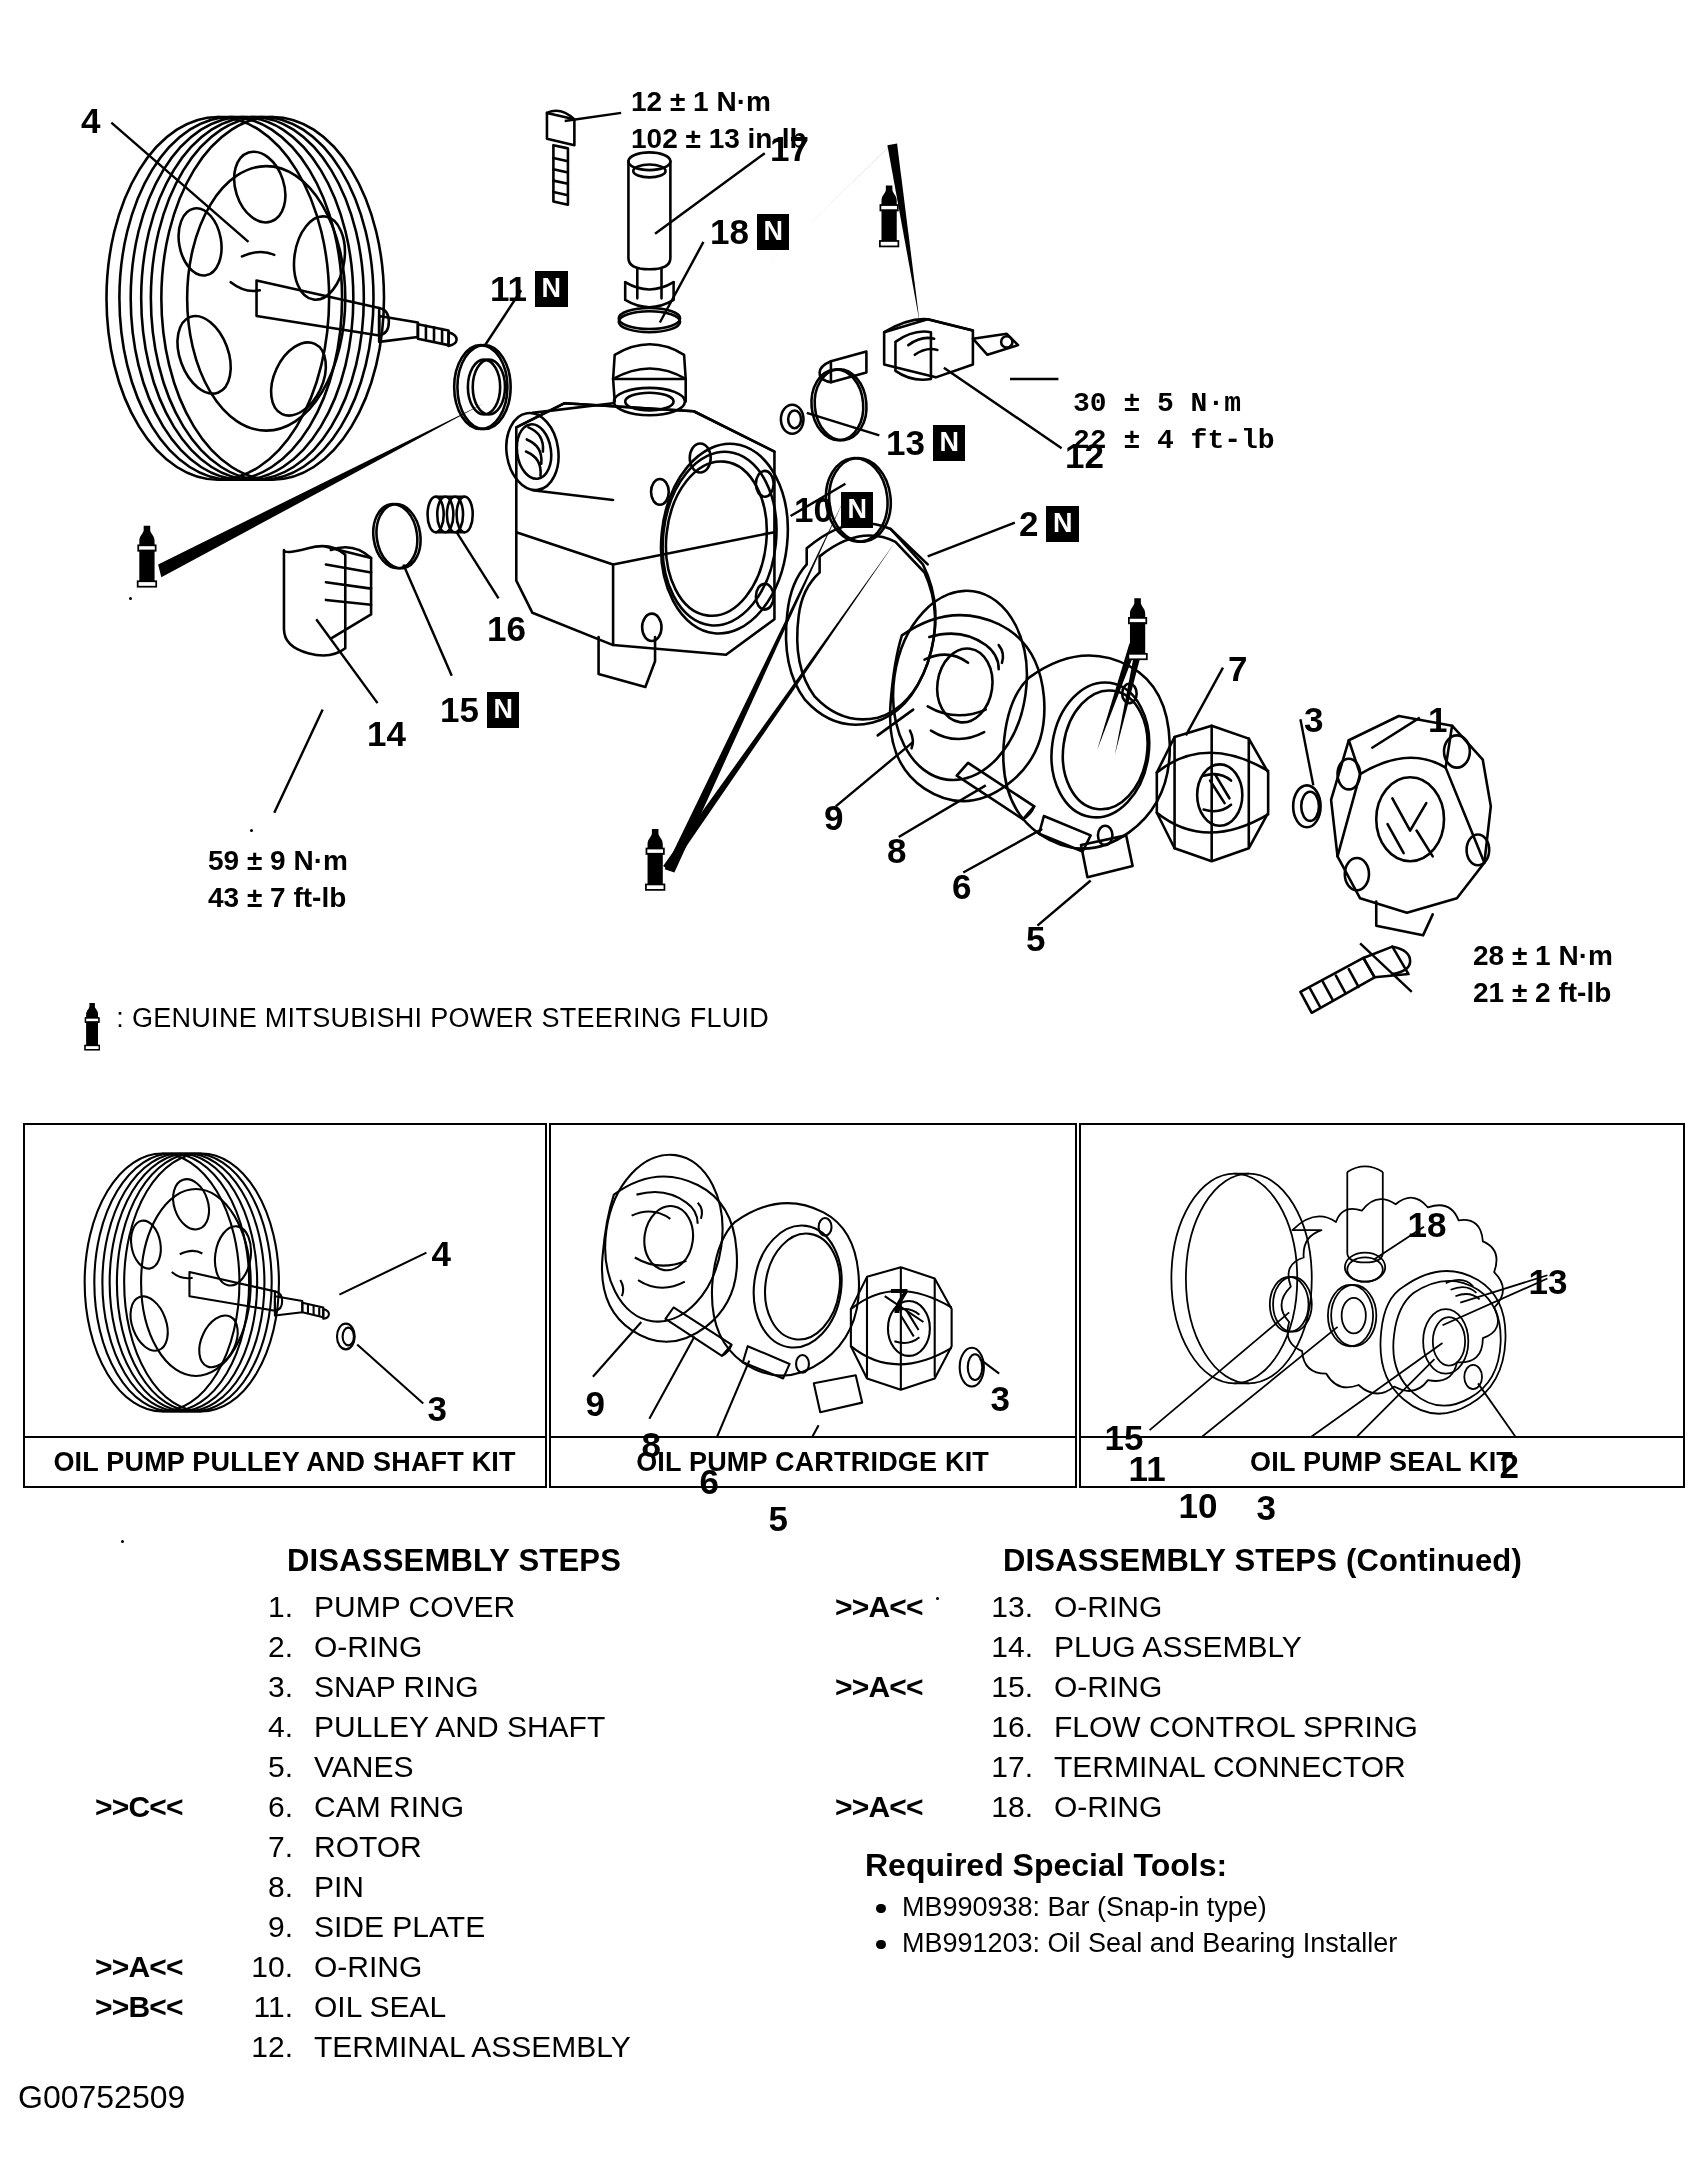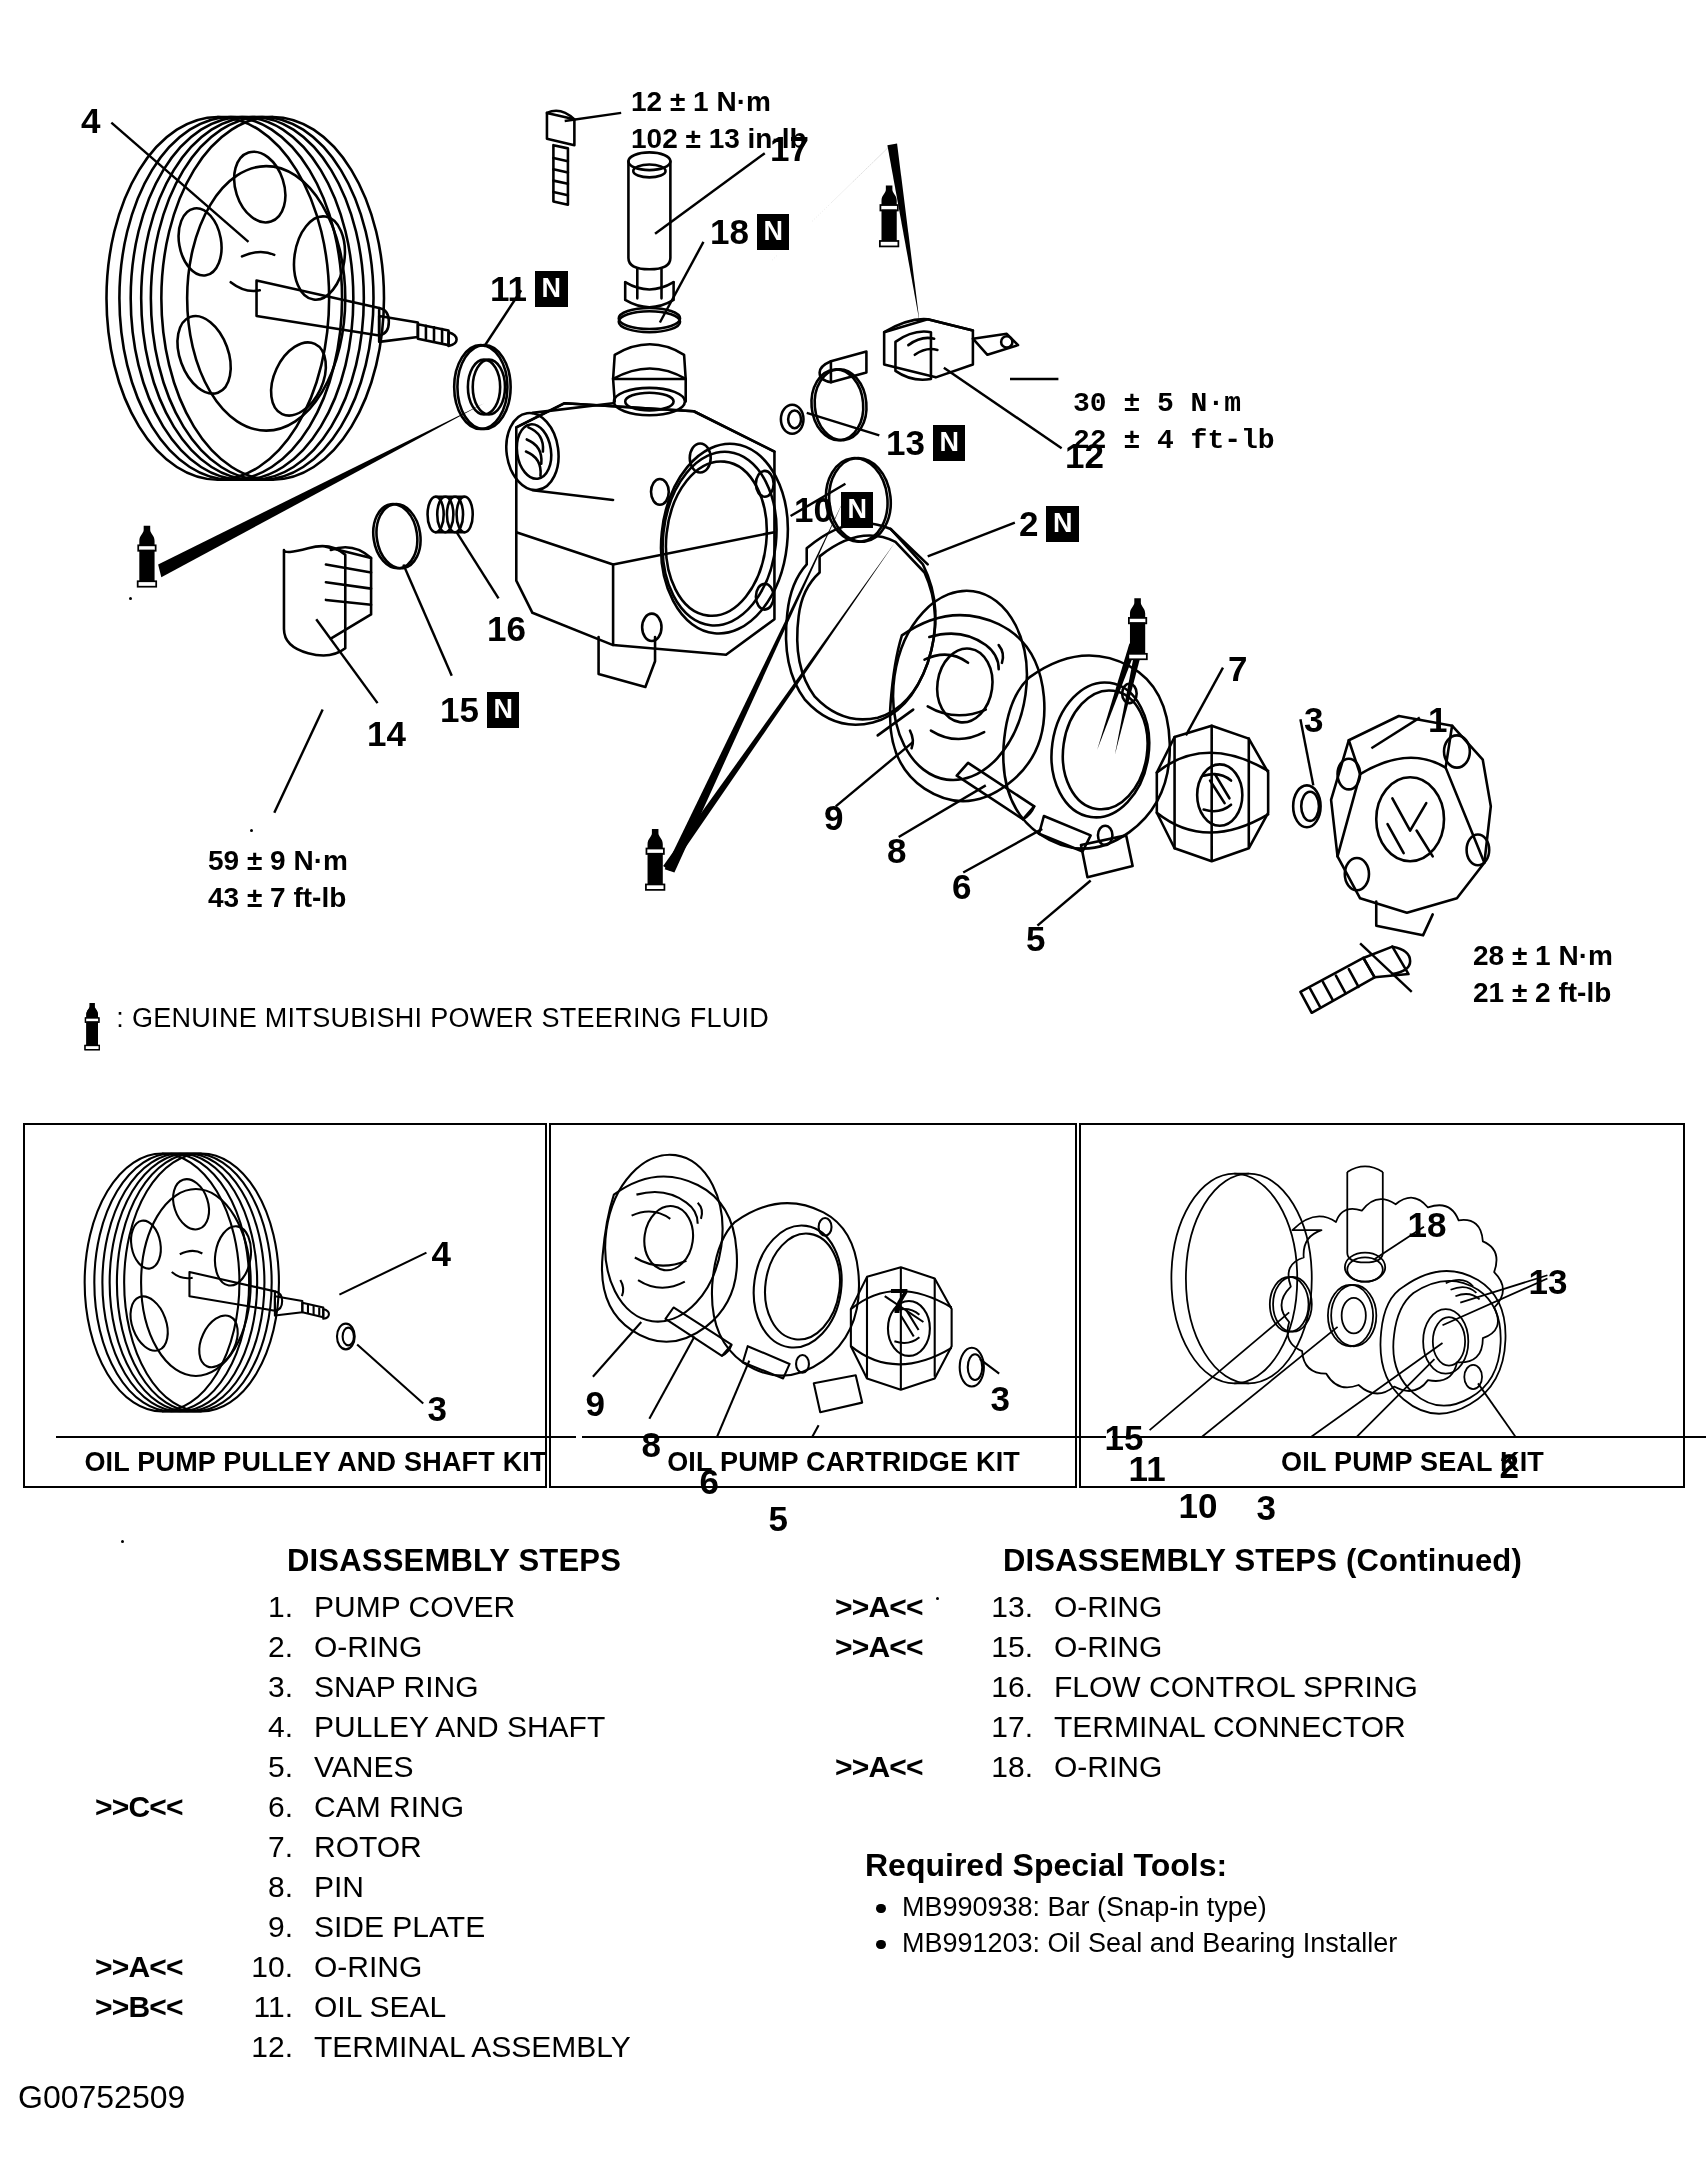--- a/index.html
+++ b/index.html
@@ -15,21 +15,21 @@
   .torque{position:absolute;font-size:28px;font-weight:bold;line-height:1.30;white-space:pre-line;}
   .nbox{display:inline-block;background:#000;color:#fff;font-weight:bold;
         font-size:27px;line-height:1;padding:4px 6.5px 5.6px 6.5px;vertical-align:middle;
         margin-left:8px;}
   .numwrap{position:absolute;display:flex;align-items:center;}
   
   .kitrow{position:absolute;left:22.6px;top:1123px;width:1661px;height:365px;}
   .kitbox{position:absolute;top:0;height:365px;border:2.4px solid #000;box-sizing:border-box;}
   .kitcap{position:absolute;left:0;bottom:0;width:100%;height:50px;border-top:2.4px solid #000;
           box-sizing:border-box;display:flex;align-items:center;justify-content:center;
-          font-size:27px;font-weight:bold;letter-spacing:0.2px;margin-left:31px;}
+          font-size:27px;font-weight:bold;letter-spacing:0.2px;}
   .kbody{position:absolute;left:0;top:0;right:0;bottom:50px;overflow:hidden;}
   
   .legend{position:absolute;left:81px;top:1003px;display:flex;align-items:flex-start;}
   .legend .txt{font-size:27px;margin-left:11.3px;letter-spacing:0.3px;}
   
   .stepsL{position:absolute;left:95px;top:1543px;width:710px;}
   .stepsR{position:absolute;left:835px;top:1543px;width:855px;}
   .steps-title{font-size:31px;font-weight:bold;text-align:center;margin-bottom:9.7px;letter-spacing:0.2px;}
   .steps-title.left{padding-left:8px;}
   .srow{display:flex;align-items:baseline;font-size:30px;line-height:1.20;margin-bottom:4px;}
@@ -624,20 +624,25 @@
 
   <div class="stepsR">
     <div class="steps-title">DISASSEMBLY STEPS (Continued)</div>
     <div id="right-steps">
         <div class="srow">
           <span class="smark">&gt;&gt;A&lt;&lt;</span>
           <span class="snum">13.</span>
           <span class="sname">O-RING</span>
         </div>
         <div class="srow">
+          <span class="smark"></span>
+          <span class="snum">14.</span>
+          <span class="sname">PLUG ASSEMBLY</span>
+        </div>
+        <div class="srow">
           <span class="smark">&gt;&gt;A&lt;&lt;</span>
           <span class="snum">15.</span>
           <span class="sname">O-RING</span>
         </div>
         <div class="srow">
           <span class="smark"></span>
           <span class="snum">16.</span>
           <span class="sname">FLOW CONTROL SPRING</span>
         </div>
         <div class="srow">

